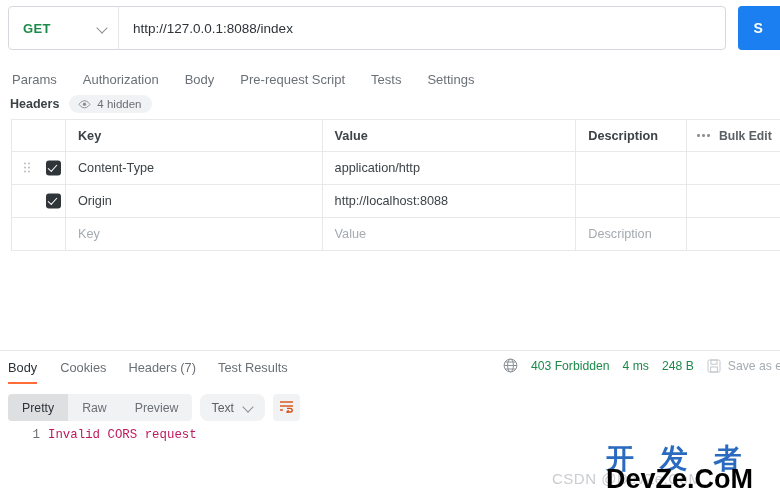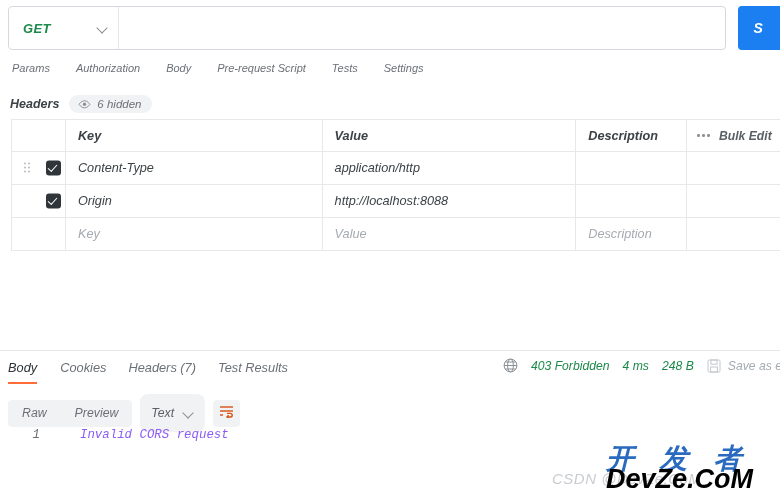--- a/index.html
+++ b/index.html
@@ -7,21 +7,20 @@
     margin: 0; padding: 0;
     width: 780px; height: 502px;
     background: #ffffff;
     font-family: "Liberation Sans", sans-serif;
     overflow: hidden;
   }
   #app {
     position: relative;
     width: 780px; height: 502px;
     background: #ffffff;
-    font-style: italic;
   }
 
   
   .urlrow {
     position: absolute;
     left: 8px; top: 6px;
     width: 790px; height: 44px;
     display: flex; align-items: stretch;
   }
   .url-box {
@@ -80,25 +79,26 @@
   .req-tabs {
     position: absolute;
     left: 8px; top: 58px;
     height: 30px;
     display: flex; align-items: flex-start;
     gap: 0px;
   }
   .req-tab {
     position: relative;
     padding: 0 13px;
-    font-size: 11px;
+    font-size: 13px;
     color: #6b7076;
     line-height: 20px;
     cursor: pointer;
     white-space: nowrap;
+    margin-top: 12px;
   }
   .req-tab:first-child { padding-left: 4px; }
   .req-tab.active { color: #2d3338; }
   .req-tab.active .tab-underline {
     position: absolute;
     left: 13px; right: 13px;
     bottom: -7px;
     height: 2px;
     background: #ff6c37;
   }
@@ -282,21 +282,21 @@
     cursor: pointer;
   }
   .seg div.on {
     background: #dddfe1;
     color: #2d3338;
   }
   .drop {
     display: flex; align-items: center; gap: 9px;
     background: #f1f2f3;
     border-radius: 8px;
-    height: 38px;
+    height: 27px;
     padding: 0 11px;
     font-size: 12.3px;
     color: #5a6066;
     cursor: pointer;
   }
   .wrap-btn {
     width: 27px; height: 27px;
     background: #f1f2f3;
     border-radius: 4px;
     display: flex; align-items: center; justify-content: center;
@@ -311,21 +311,21 @@
     display: flex;
     font-family: "Liberation Mono", monospace;
     font-size: 12.4px;
   }
   .gutter {
     width: 40px;
     text-align: right;
     padding-right: 8px;
     color: #6b7076;
   }
-  .codetext { color: #8b5cf6; margin-left: 32px; }
+  .codetext { color: #be185d; }
 
   
   .wm-csdn {
     position: absolute;
     left: 552px; top: 470px;
     font-size: 15px;
     color: #c9ccd0;
     letter-spacing: .5px;
     white-space: nowrap;
     pointer-events: none;
@@ -355,20 +355,21 @@
 <body>
 
 <div id="app">
 
   <div class="urlrow">
     <div class="url-box">
       <div class="method-select">
         <span class="method-label">GET</span>
         <span class="chev"></span>
       </div>
+      <div class="url-input">http://127.0.0.1:8088/index</div>
     </div>
     <div class="send-btn">S</div>
   </div>
 
   <div class="req-tabs">
     <div class="req-tab">
       <span>Params</span>
     </div>
     <div class="req-tab">
       <span>Authorization</span>
@@ -389,21 +390,21 @@
 
   <div class="headers-label-row">
     <span class="headers-title">Headers</span>
     <span class="hidden-pill">
       <span class="eye">
         <svg width="13" height="9" viewBox="0 0 13 9">
           <path d="M6.5 0.7C3.4 0.7 1 4.3 1 4.3S3.4 7.9 6.5 7.9 12 4.3 12 4.3 9.6 0.7 6.5 0.7z" fill="none" stroke="#8c9196" stroke-width="1"></path>
           <circle cx="6.5" cy="4.3" r="1.7" fill="#8c9196"></circle>
         </svg>
       </span>
-      <span class="label">6 hidden</span>
+      <span class="label">4 hidden</span>
     </span>
   </div>
 
   <div class="tbl">
 
     <div class="trow head">
       <div class="tcell c-check"></div>
       <div class="tcell c-key">Key</div>
       <div class="tcell c-val">Value</div>
       <div class="tcell c-desc">Description</div>
@@ -493,20 +494,21 @@
           <rect x="4" y="1" width="6" height="4.2" fill="none" stroke="#c2c7cc" stroke-width="1"></rect>
           <rect x="3.6" y="8" width="6.8" height="5" fill="none" stroke="#c2c7cc" stroke-width="1"></rect>
         </svg>
       </span>
       <span>Save as e</span>
     </span>
   </div>
 
   <div class="fmt-bar">
     <div class="seg">
+      <div class="on">Pretty</div>
       <div>Raw</div>
       <div>Preview</div>
     </div>
     <div class="drop">
       <span>Text</span>
       <span class="chev"></span>
     </div>
     <div class="wrap-btn">
       <span>
         <svg width="15" height="13" viewBox="0 0 15 13">

